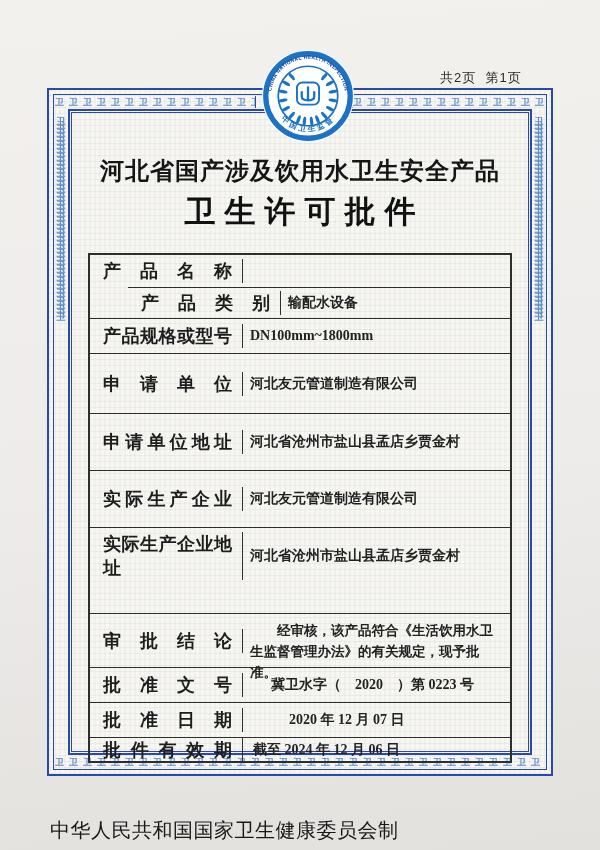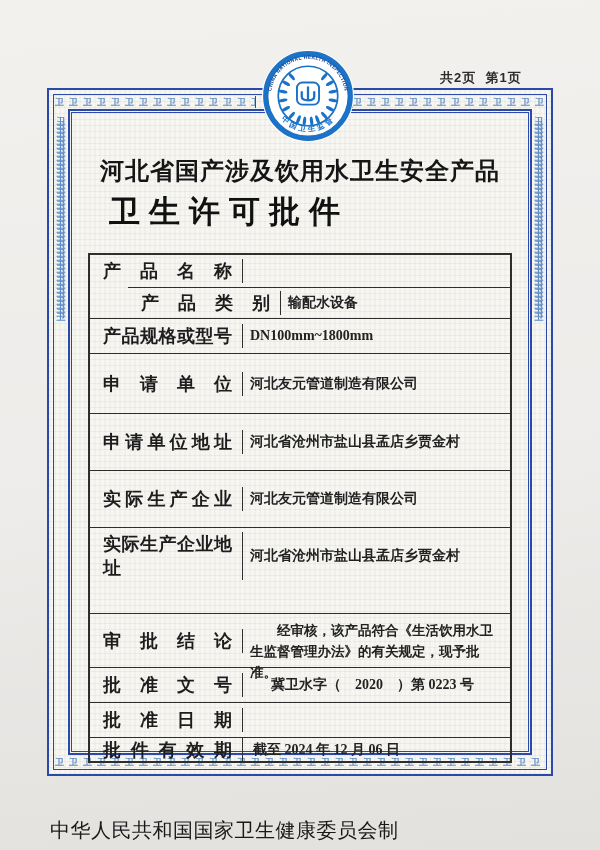--- a/index.html
+++ b/index.html
@@ -2,21 +2,21 @@
 <html><head>
 <meta charset="utf-8">
 <style>
   html,body{margin:0;padding:0;}
   body{width:600px;height:850px;font-family:"Liberation Serif",serif;}
   .screen{position:relative;width:600px;height:850px;overflow:hidden;
     background:linear-gradient(175deg,#f2f1ee 0%,#edecea 55%,#e2e1de 100%);}
 
   
   .page-info{position:absolute;left:440px;top:69px;font-family:"Liberation Sans",sans-serif;
-    font-size:13px;font-weight:bold;color:#2b2b2b;white-space:pre;letter-spacing:1px;}
+    font-size:13px;font-weight:normal;color:#2b2b2b;white-space:pre;letter-spacing:1px;}
 
   
   .cert{position:absolute;left:47px;top:88px;width:506px;height:688px;
     background-color:#f7f6f1;
     background-image:
       repeating-linear-gradient(0deg, rgba(125,145,175,0.10) 0 1px, transparent 1px 6px),
       repeating-linear-gradient(90deg, rgba(150,160,185,0.07) 0 2px, transparent 2px 5px);
     border:2px solid #2b49a8;box-sizing:border-box;}
   .band{position:absolute;left:4px;top:4px;right:4px;bottom:4px;border:1px solid #2b49a8;}
   .strip{position:absolute;overflow:hidden;color:#5f8cc4;font-size:9px;font-weight:bold;
@@ -30,22 +30,22 @@
   .strip-right{right:1px;}
   .inner-frame{position:absolute;left:19px;top:19px;right:19px;bottom:19px;border:2px solid #2b49a8;}
   .inner-frame2{position:absolute;left:1px;top:1px;right:1px;bottom:1px;border:1px solid #2b49a8;}
 
   
   .emblem{position:absolute;left:260px;top:48px;width:96px;height:96px;}
 
   
   .title1{position:absolute;left:60px;top:155px;width:480px;text-align:center;
     font-size:24px;font-weight:bold;color:#151515;letter-spacing:1px;}
-  .title2{position:absolute;left:60px;top:191px;width:480px;
-    font-size:31px;font-weight:bold;color:#111;letter-spacing:9px;text-indent:9px;margin-left:40px;}
+  .title2{position:absolute;left:60px;top:191px;width:480px;text-align:center;
+    font-size:31px;font-weight:bold;color:#111;letter-spacing:9px;text-indent:9px;}
 
   
   .cert-table{position:absolute;left:88px;top:253px;width:424px;border:2px solid #2e2e2e;
     box-sizing:border-box;background:transparent;}
   .row{display:flex;border-top:1px solid #2e2e2e;box-sizing:border-box;}
   .row:first-child{border-top:none;}
   .cell-label{width:153px;box-sizing:border-box;border-right:1px solid #2e2e2e;
     display:block;padding:0 10px 0 13px;font-family:"Liberation Sans",sans-serif;
     font-weight:bold;font-size:18px;color:#1d1d1d;
     text-align:justify;text-align-last:justify;align-self:center;}
@@ -199,20 +199,21 @@
       <div class="cell-value">
         <div class="concl">经审核，该产品符合《生活饮用水卫生监督管理办法》的有关规定，现予批准。</div>
       </div>
     </div>
     <div class="row">
       <div class="cell-label">批准文号</div>
       <div class="cell-value">冀卫水字（　2020　）第 0223 号</div>
     </div>
     <div class="row">
       <div class="cell-label">批准日期</div>
+      <div class="cell-value">2020 年 12 月 07 日</div>
     </div>
     <div class="row">
       <div class="cell-label">批件有效期</div>
       <div class="cell-value">截至 2024 年 12 月 06 日</div>
     </div>
   </div>
 
   <div class="footer">中华人民共和国国家卫生健康委员会制</div>
 
 </div>

